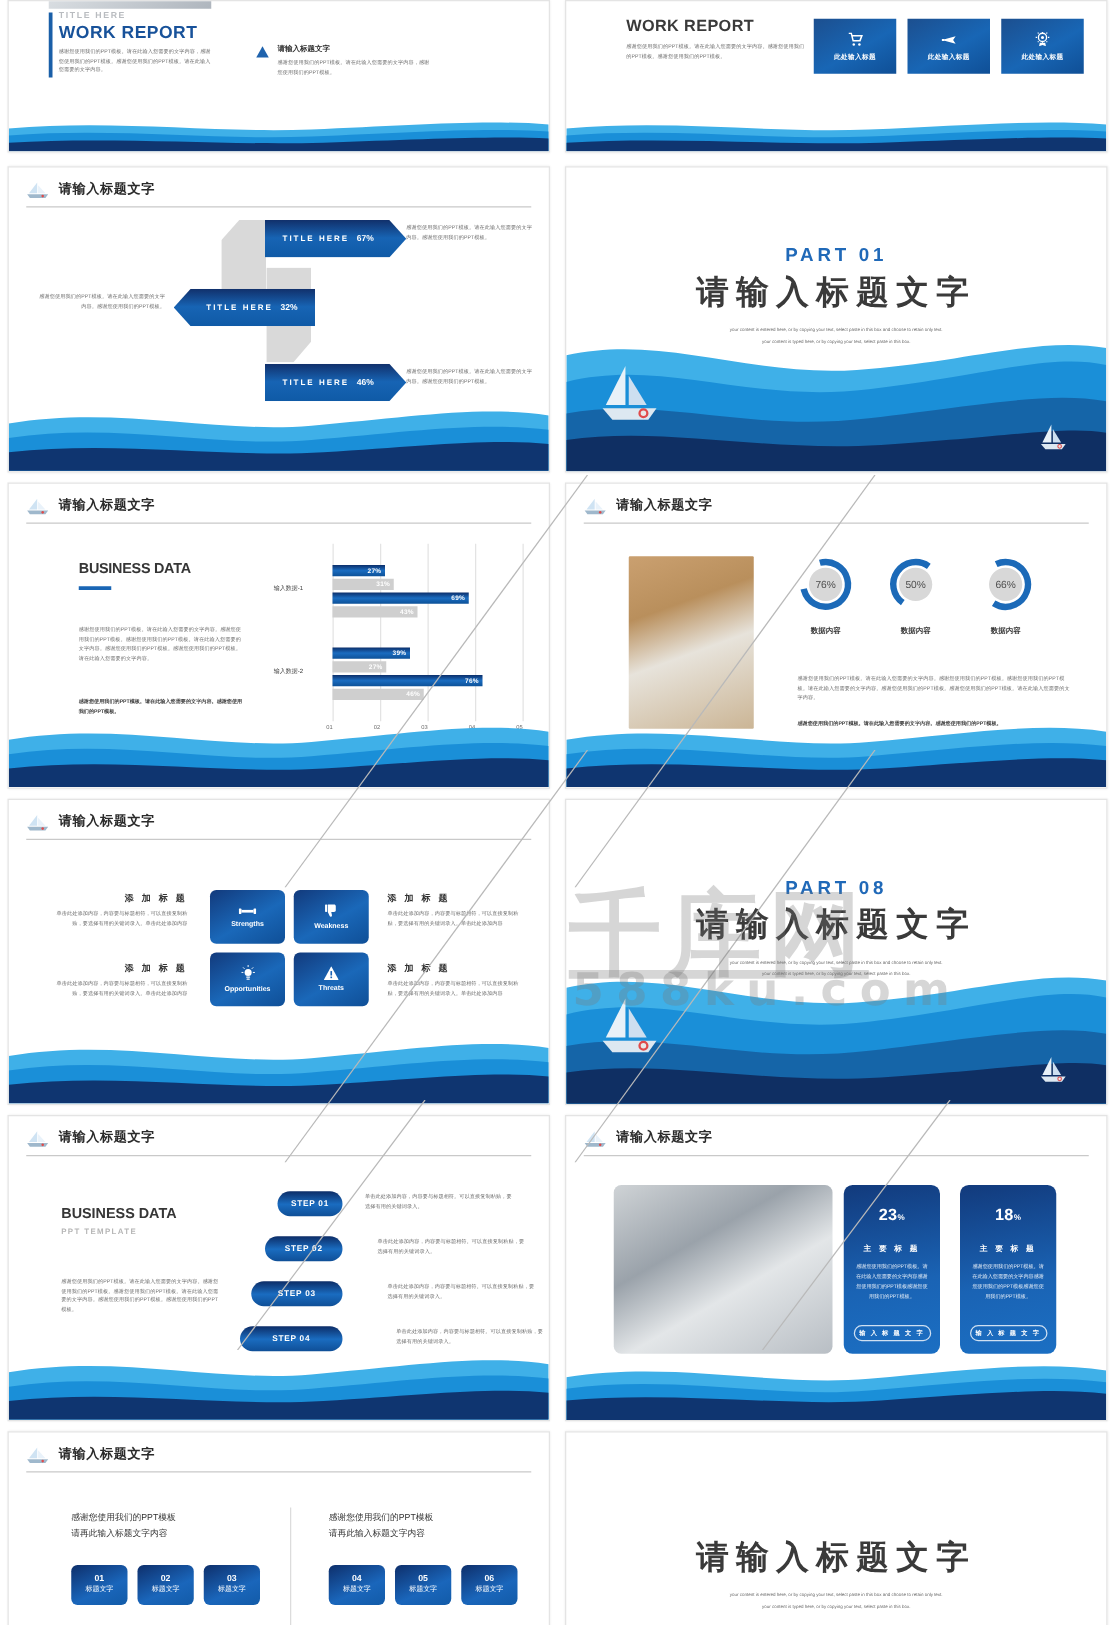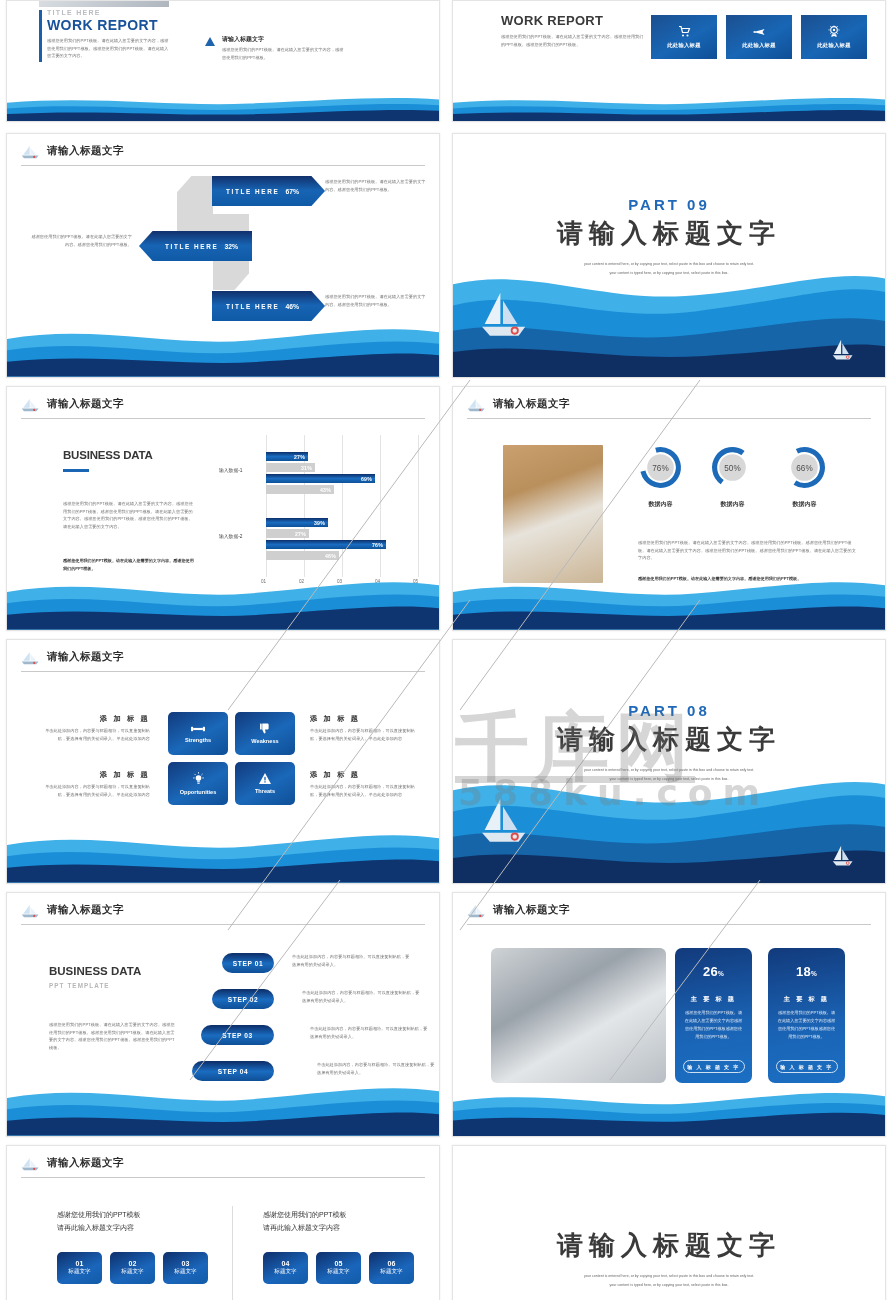--- a/index.html
+++ b/index.html
@@ -287,21 +287,21 @@
             <path d="M0,17 C90,8 170,22 250,18 C330,14 390,8 446,13 L446,40 L0,40 Z" fill="#3fb0e8"></path>
             <path d="M0,24 C90,16 170,29 250,25 C330,21 390,16 446,20 L446,40 L0,40 Z" fill="#1a8fd8"></path>
             <path d="M0,31 C90,25 180,34 260,31 C340,28 400,24 446,27 L446,40 L0,40 Z" fill="#0f3570"></path>
           </svg>
         </div>
       </div>
     </div>
 
     <div class="cell">
       <div class="slide">
-        <div class="pc-num" style="top:62px;">PART  09</div>
+        <div class="pc-num" style="top:62px;">PART  01</div>
         <div class="pc-ttl" style="top:82px;">请输入标题文字</div>
         <div class="pc-desc" style="top:127px;">your content is entered here, or by copying your text, select paste in this box and choose to retain only text.</div>
         <div class="pc-desc" style="top:136px;">your content is typed here, or by copying your text, select paste in this box.</div>
         <div class="waves waves-tall">
           <svg viewBox="0 0 446 118" preserveAspectRatio="none">
             <path d="M0,22 C80,4 150,40 240,34 C330,28 390,6 446,16 L446,118 L0,118 Z" fill="#3fb0e8"></path>
             <path d="M0,44 C80,24 150,62 250,50 C350,38 400,20 446,30 L446,118 L0,118 Z" fill="#1a8fd8"></path>
             <path d="M0,70 C80,56 150,86 250,74 C350,62 400,52 446,60 L446,118 L0,118 Z" fill="#1565a8"></path>
             <path d="M0,92 C80,80 160,102 260,96 C360,90 410,80 446,86 L446,118 L0,118 Z" fill="#0f2f63"></path>
             <g transform="translate(30,28) scale(1.35)">
@@ -591,21 +591,21 @@
             <path d="M13 4 L13 13 L21 13 Z" fill="#e9f2fa"></path>
             <path d="M1 14 h23 l-3 4 H4 Z" fill="#9fb8cc"></path>
             <circle cx="18" cy="16" r="1.4" fill="#e04b4b"></circle>
           </svg>
           <div class="ttl">请输入标题文字</div>
         </div>
         <div class="ph p2"></div>
 
         <div class="stat-card" style="left:222px;">
           <div class="stat-num">
-            <span>26</span><small>%</small>
+            <span>23</span><small>%</small>
           </div>
           <div class="stat-h">主 要 标 题</div>
           <div class="stat-b">感谢您使用我们的PPT模板。请在此输入您需要的文字内容感谢您使用我们的PPT模板感谢您使用我们的PPT模板。</div>
           <div class="stat-btn">输 入 标 题 文 字</div>
         </div>
         <div class="stat-card" style="left:315px;">
           <div class="stat-num">
             <span>18</span><small>%</small>
           </div>
           <div class="stat-h">主 要 标 题</div>

